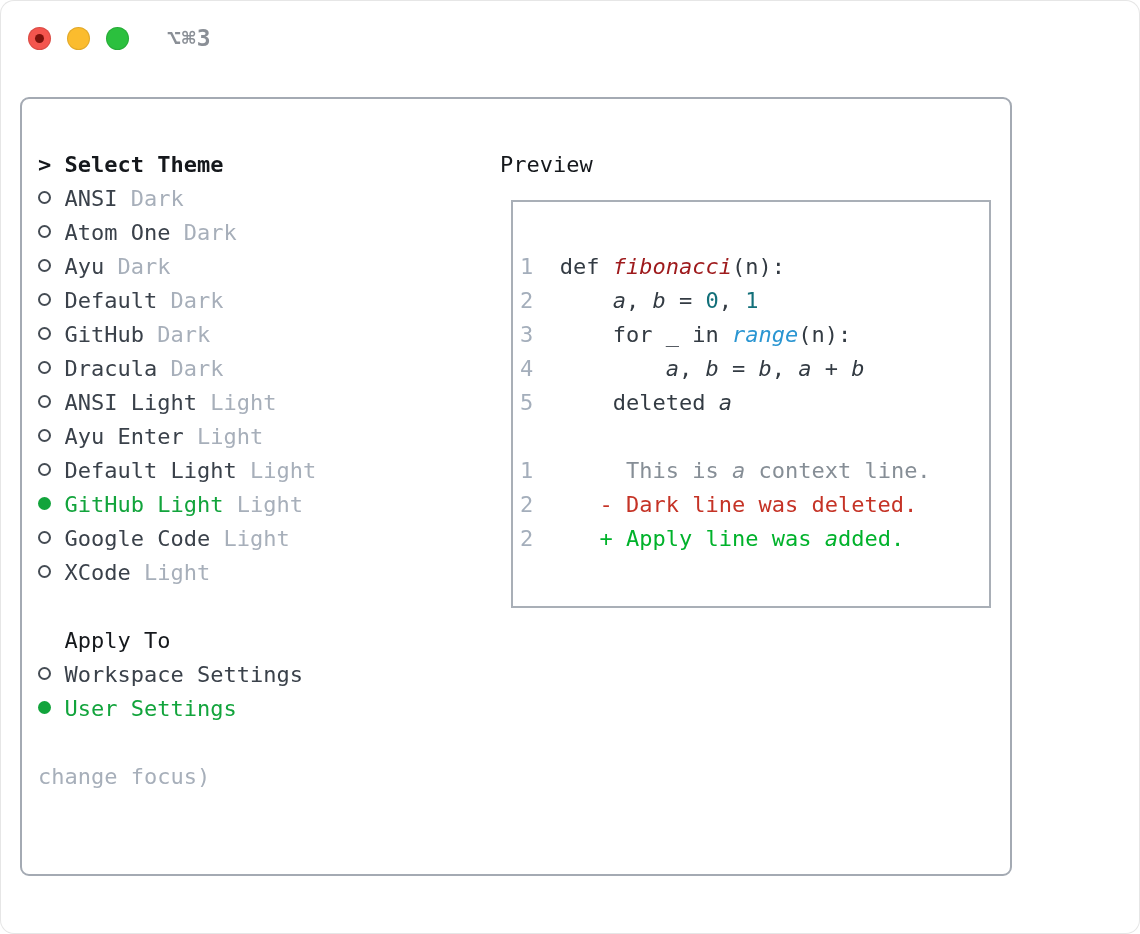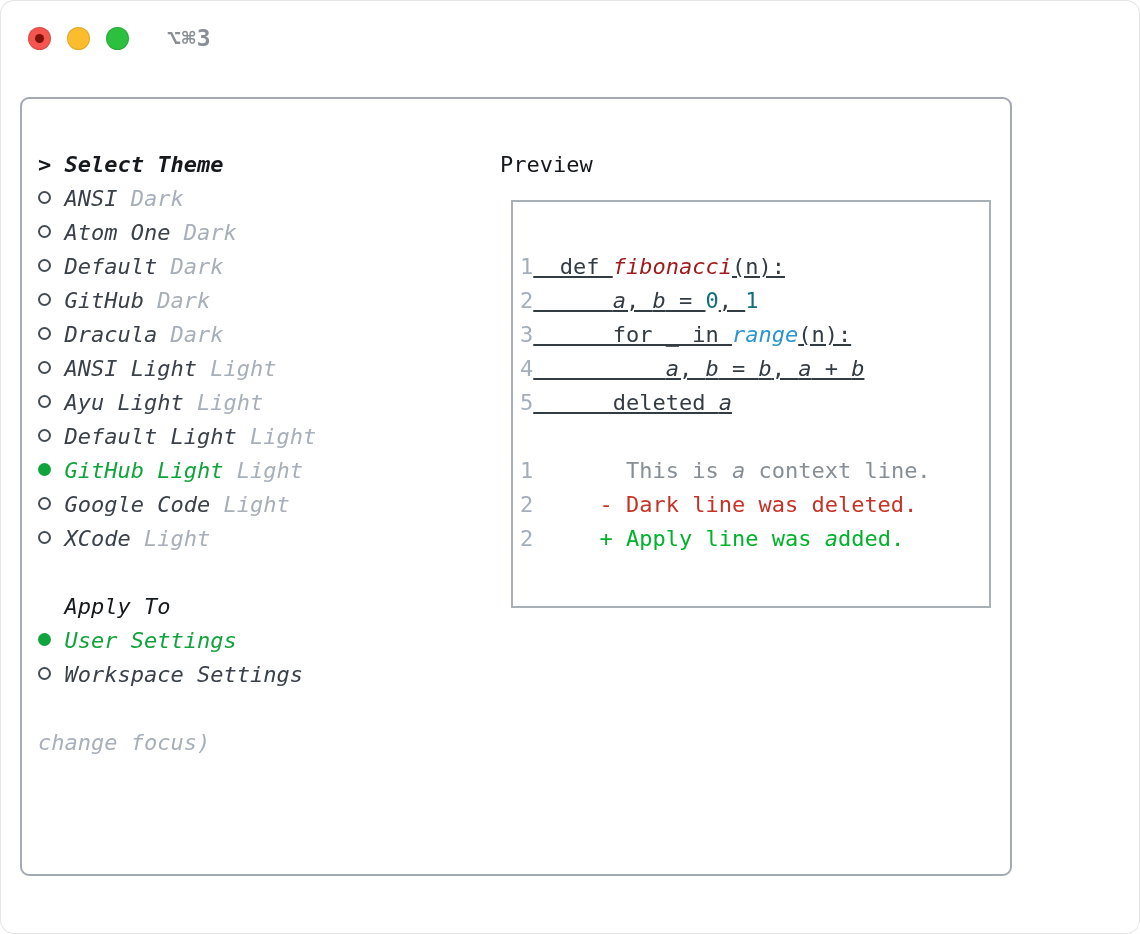--- a/index.html
+++ b/index.html
@@ -13,39 +13,39 @@
   .light.green{left:106px;background:var(--light-green);}
   .light .dot{position:absolute;left:7px;top:7px;width:9px;height:9px;border-radius:50%;background:var(--light-red-dot);}
   .win-title{position:absolute;left:167px;top:25px;font-size:23px;font-weight:bold;
              color:var(--title-gray);letter-spacing:1px;
              font-family:"DejaVu Sans Mono","DejaVu Sans",monospace;}
   
   .panel{position:absolute;left:20px;top:97px;width:992px;height:779px;box-sizing:border-box;
          border:2px solid var(--panel-border);border-radius:9px;background:#fff;}
   
   .left-col{position:absolute;left:16px;top:49px;font-size:22px;}
-  .row{height:34px;line-height:34px;white-space:pre;font-style:italic;}
+  .row{height:34px;line-height:34px;white-space:pre;}
   .pfx{display:inline-block;width:2ch;}
   .pfx i{display:inline-block;border-radius:50%;vertical-align:middle;margin-top:-5px;}
   i.dot-ring{width:9px;height:9px;border:2px solid #454c54;background:transparent;}
   i.dot-filled{width:13px;height:13px;background:var(--accent-green);}
   .hdrtxt{font-weight:bold;color:var(--header-black);}
   .nm{color:var(--text-dark);margin-top:8px;} .nm.sel{color:var(--accent-green);}
   .sfx{color:var(--muted-gray);}
   .apply-label{color:var(--header-black);}
   .opt{color:var(--text-dark);} .opt.sel{color:var(--accent-green);}
   .hint{color:var(--muted-gray);}
   
   .preview-label{position:absolute;left:478px;top:49px;height:34px;line-height:34px;
                  font-size:22px;font-weight:normal;color:var(--header-black);}
   .preview-box{position:absolute;left:489px;top:101px;width:480px;height:408px;box-sizing:border-box;
                border:2px solid var(--box-border);padding:48px 0 0 7px;background:#fff;}
   .pline{height:34px;line-height:34px;white-space:pre;font-size:22px;}
   .ln{color:var(--lineno-gray);}
-  .s-code{color:var(--code-fg);text-decoration:underline;}
+  .s-code{color:var(--code-fg);}
   .s-fn{color:var(--function-red);margin-top:8px;}
   .s-num{color:var(--number-teal);}
   .s-builtin{color:var(--builtin-blue);}
   .s-ctx{color:var(--context-gray);}
   .s-del{color:var(--deleted-red);}
   .s-add{color:var(--added-green);}
   .it{font-style:italic;}
 </style>
 </head>
 <body>
@@ -58,33 +58,34 @@
     <span class="light yellow"></span>
     <span class="light green"></span>
     <span class="win-title">⌥⌘3</span>
   </div>
 
   <div class="panel">
     <div class="left-col">
         <div class="row"><span class="pfx hdrtxt">&gt;</span><span class="hdrtxt">Select Theme</span></div>
         <div class="row"><span class="pfx"><i class="dot-ring"></i></span><span class="nm">ANSI</span><span class="sfx"> Dark</span></div>
         <div class="row"><span class="pfx"><i class="dot-ring"></i></span><span class="nm">Atom One</span><span class="sfx"> Dark</span></div>
+        <div class="row"><span class="pfx"><i class="dot-ring"></i></span><span class="nm">Ayu</span><span class="sfx"> Dark</span></div>
         <div class="row"><span class="pfx"><i class="dot-ring"></i></span><span class="nm">Default</span><span class="sfx"> Dark</span></div>
         <div class="row"><span class="pfx"><i class="dot-ring"></i></span><span class="nm">GitHub</span><span class="sfx"> Dark</span></div>
         <div class="row"><span class="pfx"><i class="dot-ring"></i></span><span class="nm">Dracula</span><span class="sfx"> Dark</span></div>
         <div class="row"><span class="pfx"><i class="dot-ring"></i></span><span class="nm">ANSI Light</span><span class="sfx"> Light</span></div>
-        <div class="row"><span class="pfx"><i class="dot-ring"></i></span><span class="nm">Ayu Light</span><span class="sfx"> Light</span></div>
+        <div class="row"><span class="pfx"><i class="dot-ring"></i></span><span class="nm">Ayu Enter</span><span class="sfx"> Light</span></div>
         <div class="row"><span class="pfx"><i class="dot-ring"></i></span><span class="nm">Default Light</span><span class="sfx"> Light</span></div>
         <div class="row"><span class="pfx"><i class="dot-filled"></i></span><span class="nm sel">GitHub Light</span><span class="sfx"> Light</span></div>
         <div class="row"><span class="pfx"><i class="dot-ring"></i></span><span class="nm">Google Code</span><span class="sfx"> Light</span></div>
         <div class="row"><span class="pfx"><i class="dot-ring"></i></span><span class="nm">XCode</span><span class="sfx"> Light</span></div>
         <div class="row">&nbsp;</div>
         <div class="row"><span class="pfx"></span><span class="apply-label">Apply To</span></div>
+        <div class="row"><span class="pfx"><i class="dot-ring"></i></span><span class="opt">Workspace Settings</span></div>
         <div class="row"><span class="pfx"><i class="dot-filled"></i></span><span class="opt sel">User Settings</span></div>
-        <div class="row"><span class="pfx"><i class="dot-ring"></i></span><span class="opt">Workspace Settings</span></div>
         <div class="row">&nbsp;</div>
         <div class="row hint">change focus)</div>
       </div>
     <div class="preview-label">Preview</div>
     <div class="preview-box">
         <div class="pline"><span class="ln">1</span><span class="s-code">  def </span><span class="s-fn it">fibonacci</span><span class="s-code">(n):</span></div>
         <div class="pline"><span class="ln">2</span><span class="s-code">      </span><span class="s-code it">a</span><span class="s-code">, </span><span class="s-code it">b</span><span class="s-code"> = </span><span class="s-num">0</span><span class="s-code">, </span><span class="s-num">1</span></div>
         <div class="pline"><span class="ln">3</span><span class="s-code">      for _ in </span><span class="s-builtin it">range</span><span class="s-code">(n):</span></div>
         <div class="pline"><span class="ln">4</span><span class="s-code">          </span><span class="s-code it">a</span><span class="s-code">, </span><span class="s-code it">b</span><span class="s-code"> = </span><span class="s-code it">b</span><span class="s-code">, </span><span class="s-code it">a</span><span class="s-code"> + </span><span class="s-code it">b</span></div>
         <div class="pline"><span class="ln">5</span><span class="s-code">      deleted </span><span class="s-code it">a</span></div>

